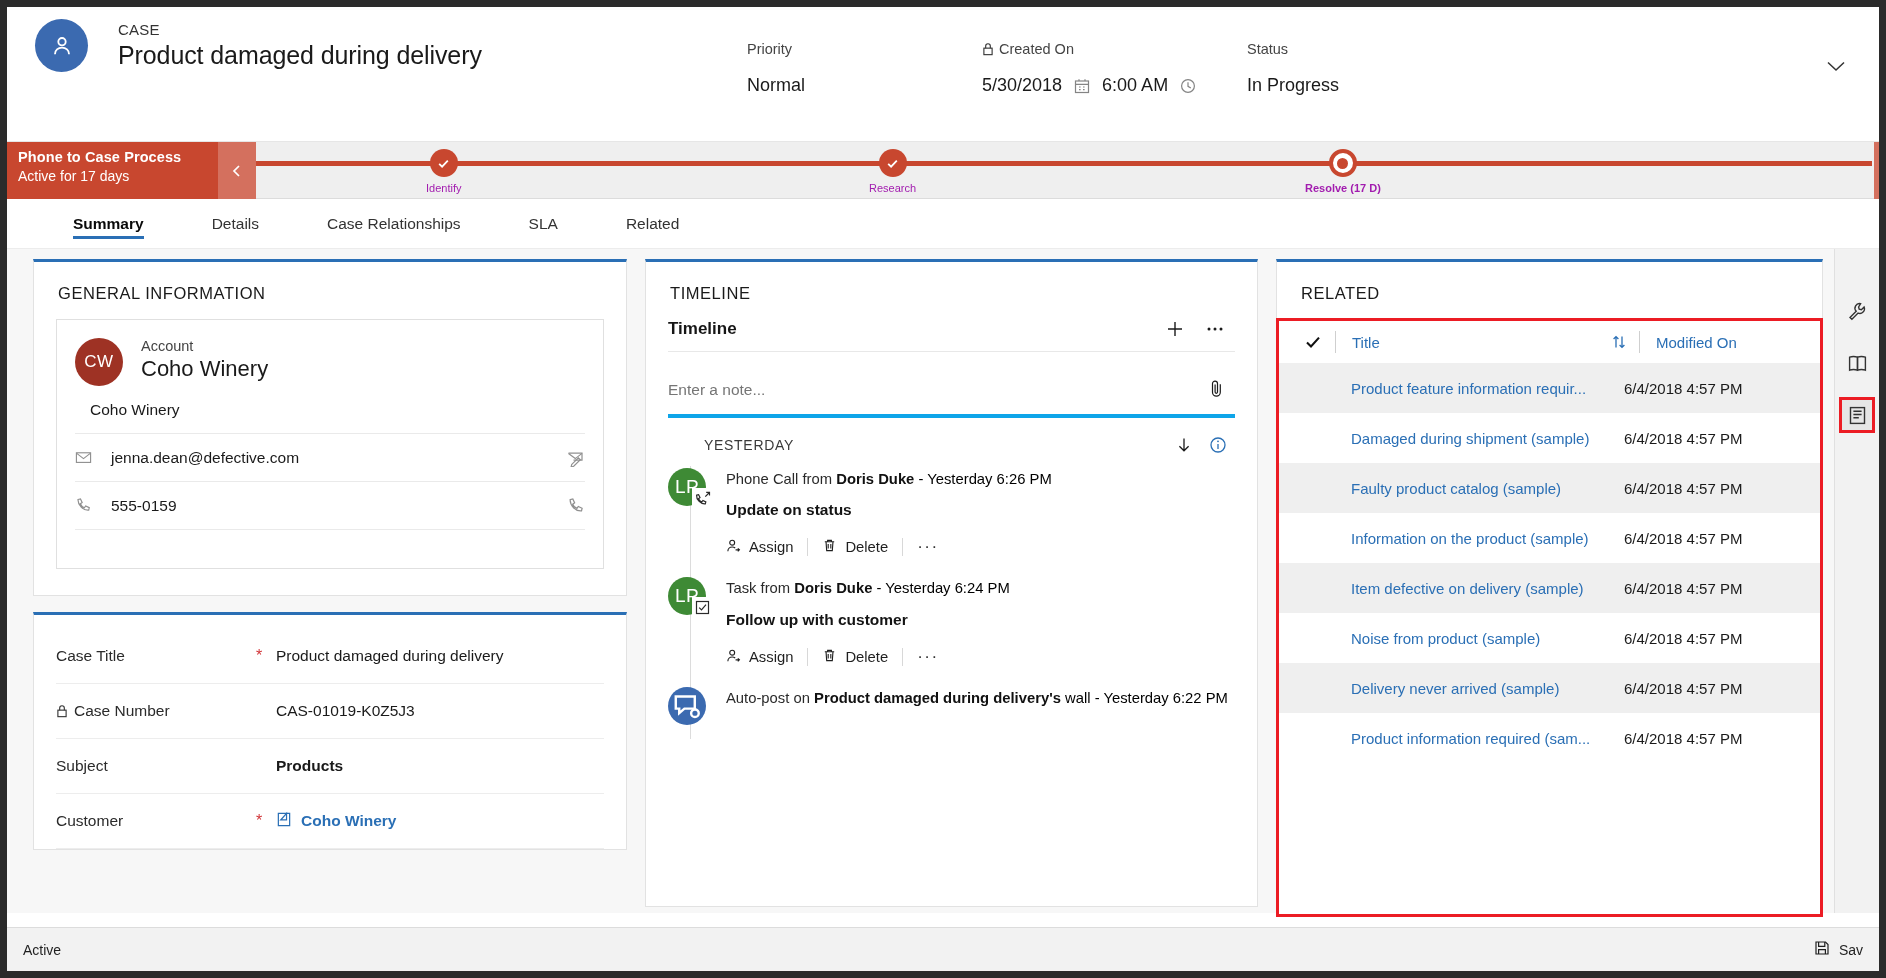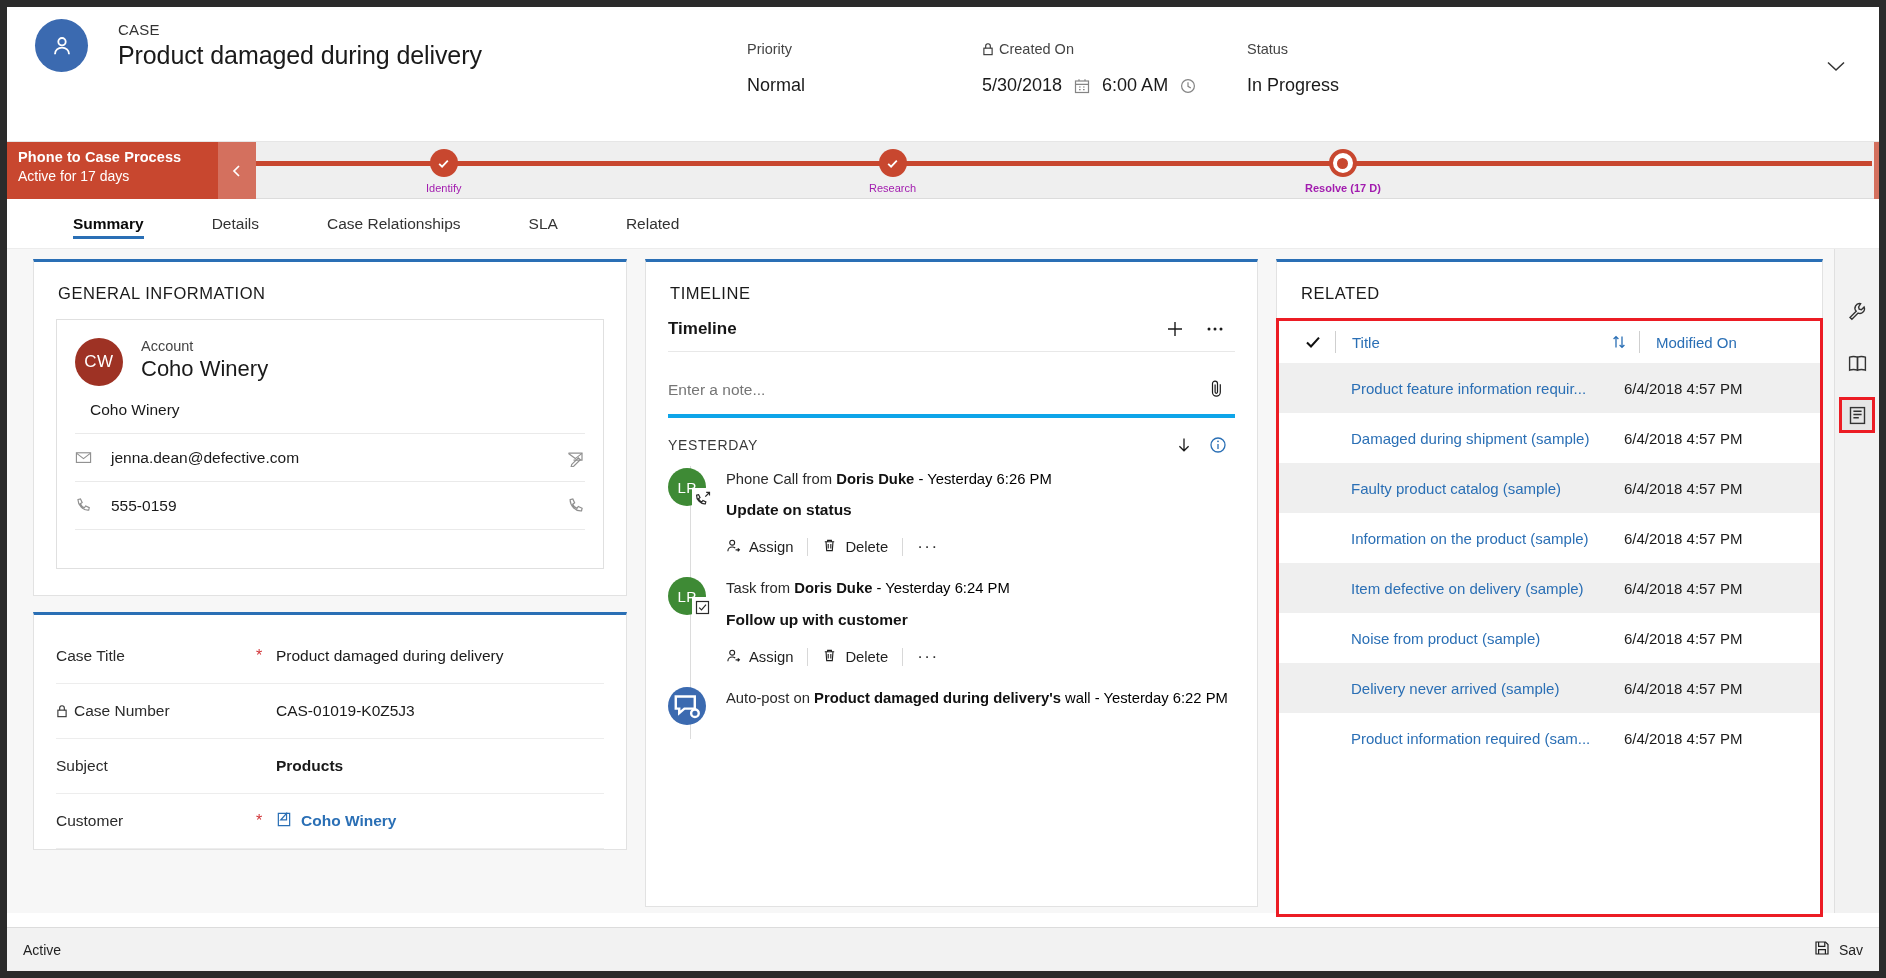--- a/index.html
+++ b/index.html
@@ -227,34 +227,34 @@
   }
   .tl-note input {
     flex: 1; border: 0; outline: 0; font-size: 15.5px; color: #6d6d6d;
     font-family: "Liberation Sans", sans-serif; background: transparent;
   }
   .tl-note .clip { width: 26px; cursor: pointer; }
   .tl-note .clip svg { width: 15px; height: 19px; }
   .tl-daybar {
     display: flex; align-items: center; margin: 18px 22px 8px 22px;
   }
-  .tl-daybar .day { font-size: 14px; color: #3a3a3a; letter-spacing: .7px; flex: 1; }
+  .tl-daybar .day { font-size: 14px; color: #3a3a3a; letter-spacing: .7px; flex: 1; margin-left: 36px; }
   .tl-daybar .dic { width: 34px; display: flex; justify-content: center; cursor: pointer; }
   .tl-daybar .dic svg { width: 18px; height: 18px; }
 
   .tl-items { position: relative; margin: 0 22px; }
   .tl-rail {
     position: absolute; left: 22px; top: 4px; bottom: 0; width: 1px; background: #dcdcdc;
   }
   .tl-item { display: flex; gap: 14px; padding: 6px 0 14px 0; position: relative; }
   .tl-av-wrap { width: 44px; flex: none; position: relative; }
   .tl-av {
     width: 38px; height: 38px; border-radius: 50%;
     display: flex; align-items: center; justify-content: center;
-    color: #fff; font-size: 15px; letter-spacing: .3px;
+    color: #fff; font-size: 19px; letter-spacing: .3px;
   }
   .tl-av.green { background: #3e8a35; }
   .tl-av.blue { background: #3b6ab0; }
   .tl-badge {
     position: absolute; left: 24px; top: 20px;
     width: 20px; height: 20px; background: #fff;
     display: flex; align-items: center; justify-content: center;
   }
   .tl-badge svg { width: 17px; height: 17px; }
   .tl-body { flex: 1; padding-top: 1px; }

